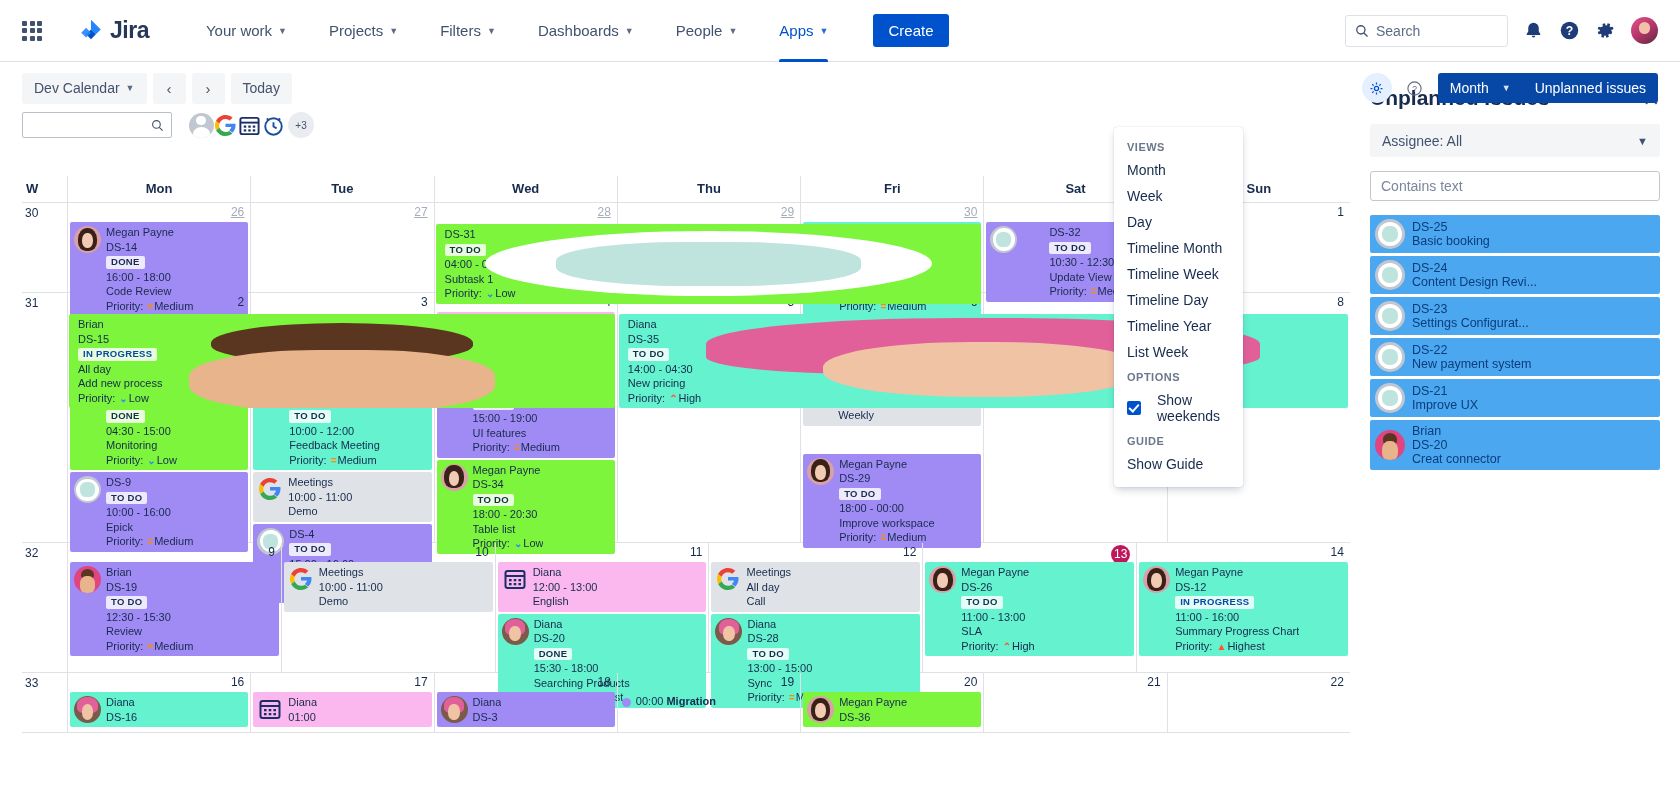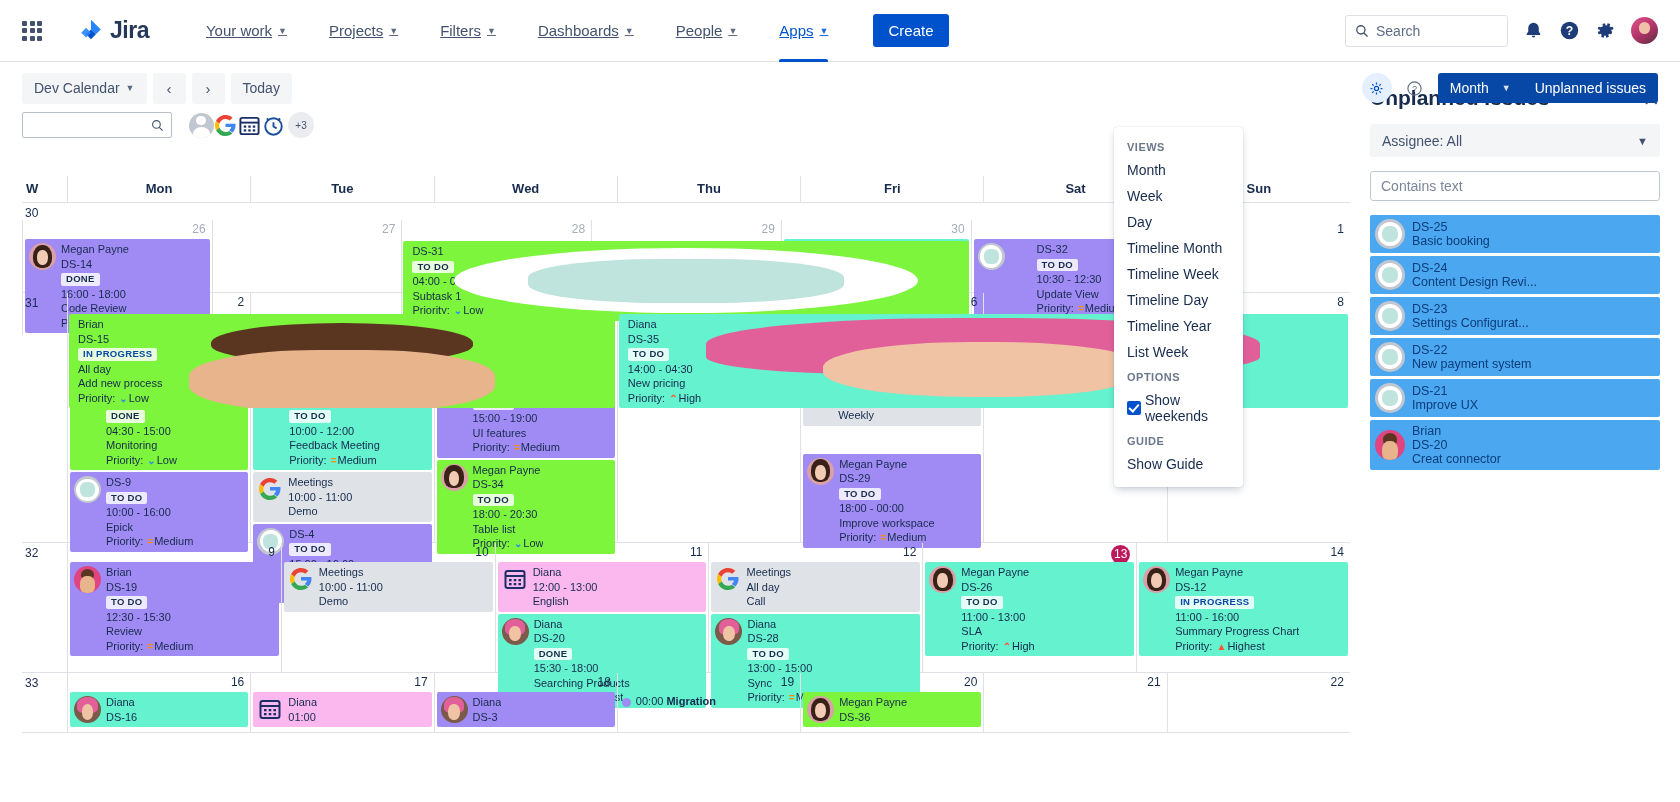--- a/index.html
+++ b/index.html
@@ -35,21 +35,20 @@
   .grid-icon i { background: #42526e; border-radius: 1px; display: block; }
   .jira-logo { display: flex; align-items: center; margin-right: 26px; cursor: pointer; }
   .jira-mark { width: 26px; height: 26px; margin-right: 6px; }
   .jira-word {
     font-size: 23px; font-weight: bold; color: #253858; letter-spacing: -0.5px;
   }
   .navitem {
     font-size: 15px; color: #42526e; padding: 20px 11px;
     display: flex; align-items: center; cursor: pointer; position: relative;
     height: 62px;
-    text-decoration: underline;
   }
   .navitem.active { color: #0052cc; }
   .navitem.active::after {
     content: ""; position: absolute; left: 11px; right: 11px; bottom: 0;
     height: 3px; background: #0052cc; border-radius: 2px 2px 0 0;
   }
   .caret { margin-left: 6px; font-size: 9px; opacity: .85; }
   .create-btn {
     background: #0052cc; color: #fff; border: none; border-radius: 3px;
     font-size: 15px; font-weight: 500; padding: 8px 15px; margin-left: 14px;
@@ -167,21 +166,21 @@
   }
   .days { flex: 1 1 0; display: flex; position: relative; }
   .day {
     flex: 1 1 0; border-left: 1px solid #dfe1e6; min-width: 0;
     display: flex; flex-direction: column;
   }
   .daynum {
     text-align: right; font-size: 12px; color: #172b4d; padding: 2px 6px 2px 0;
     font-weight: 500; flex: none; height: 19px;
   }
-  .daynum.other { color: #a5adba; }
+  .daynum.other { color: #a5adba; text-decoration: underline; }
   .daynum .today-b {
     display: inline-block; background: #be185d; color: #fff;
     border-radius: 50%; width: 19px; height: 19px; line-height: 19px;
     text-align: center; font-size: 12px;
   }
   .evts { flex: 1 1 auto; padding: 0 2px; min-width: 0; }
 
   
   .ev {
     margin-bottom: 2px; border-radius: 2px; padding: 3px 4px;
@@ -247,21 +246,21 @@
     padding: 8px 0 10px;
   }
   .dd-sec {
     font-size: 11px; font-weight: bold; color: #6b778c; letter-spacing: .5px;
     padding: 6px 13px 4px;
   }
   .dd-item {
     font-size: 14px; color: #172b4d; padding: 5px 13px; cursor: pointer;
   }
   .dd-check {
-    display: flex; align-items: center; gap: 4px; padding: 5px 13px;
+    display: flex; align-items: center; gap: 16px; padding: 5px 13px;
     font-size: 14px; color: #172b4d; cursor: pointer;
   }
   .cbox {
     width: 14px; height: 14px; border-radius: 2px; background: #0052cc;
     flex: none; position: relative;
   }
   .cbox::after {
     content:""; position:absolute; left:4px; top:1px; width:4px; height:8px;
     border: solid #fff; border-width: 0 2px 2px 0; transform: rotate(42deg);
   }
@@ -464,21 +463,21 @@
     <div class="wcell">W</div>
     <div class="dcell">Mon</div>
     <div class="dcell">Tue</div>
     <div class="dcell">Wed</div>
     <div class="dcell">Thu</div>
     <div class="dcell">Fri</div>
     <div class="dcell">Sat</div>
     <div class="dcell">Sun</div>
   </div>
   <div id="weeks-container">
-      <div class="week" style="height: 90px; flex-direction: column;">
+      <div class="week" style="height: 90px;">
         <div class="wnum">30</div>
         <div class="days">
           <div class="day">
             <div class="daynum other">26</div>
             <div class="evts">
               <div class="ev" style="background: rgb(160, 139, 245);">
                 <div class="ava av-megan"></div>
                 <div class="body">
                   <div class="nm">Megan Payne</div>
                   <div class="key">DS-14</div>

